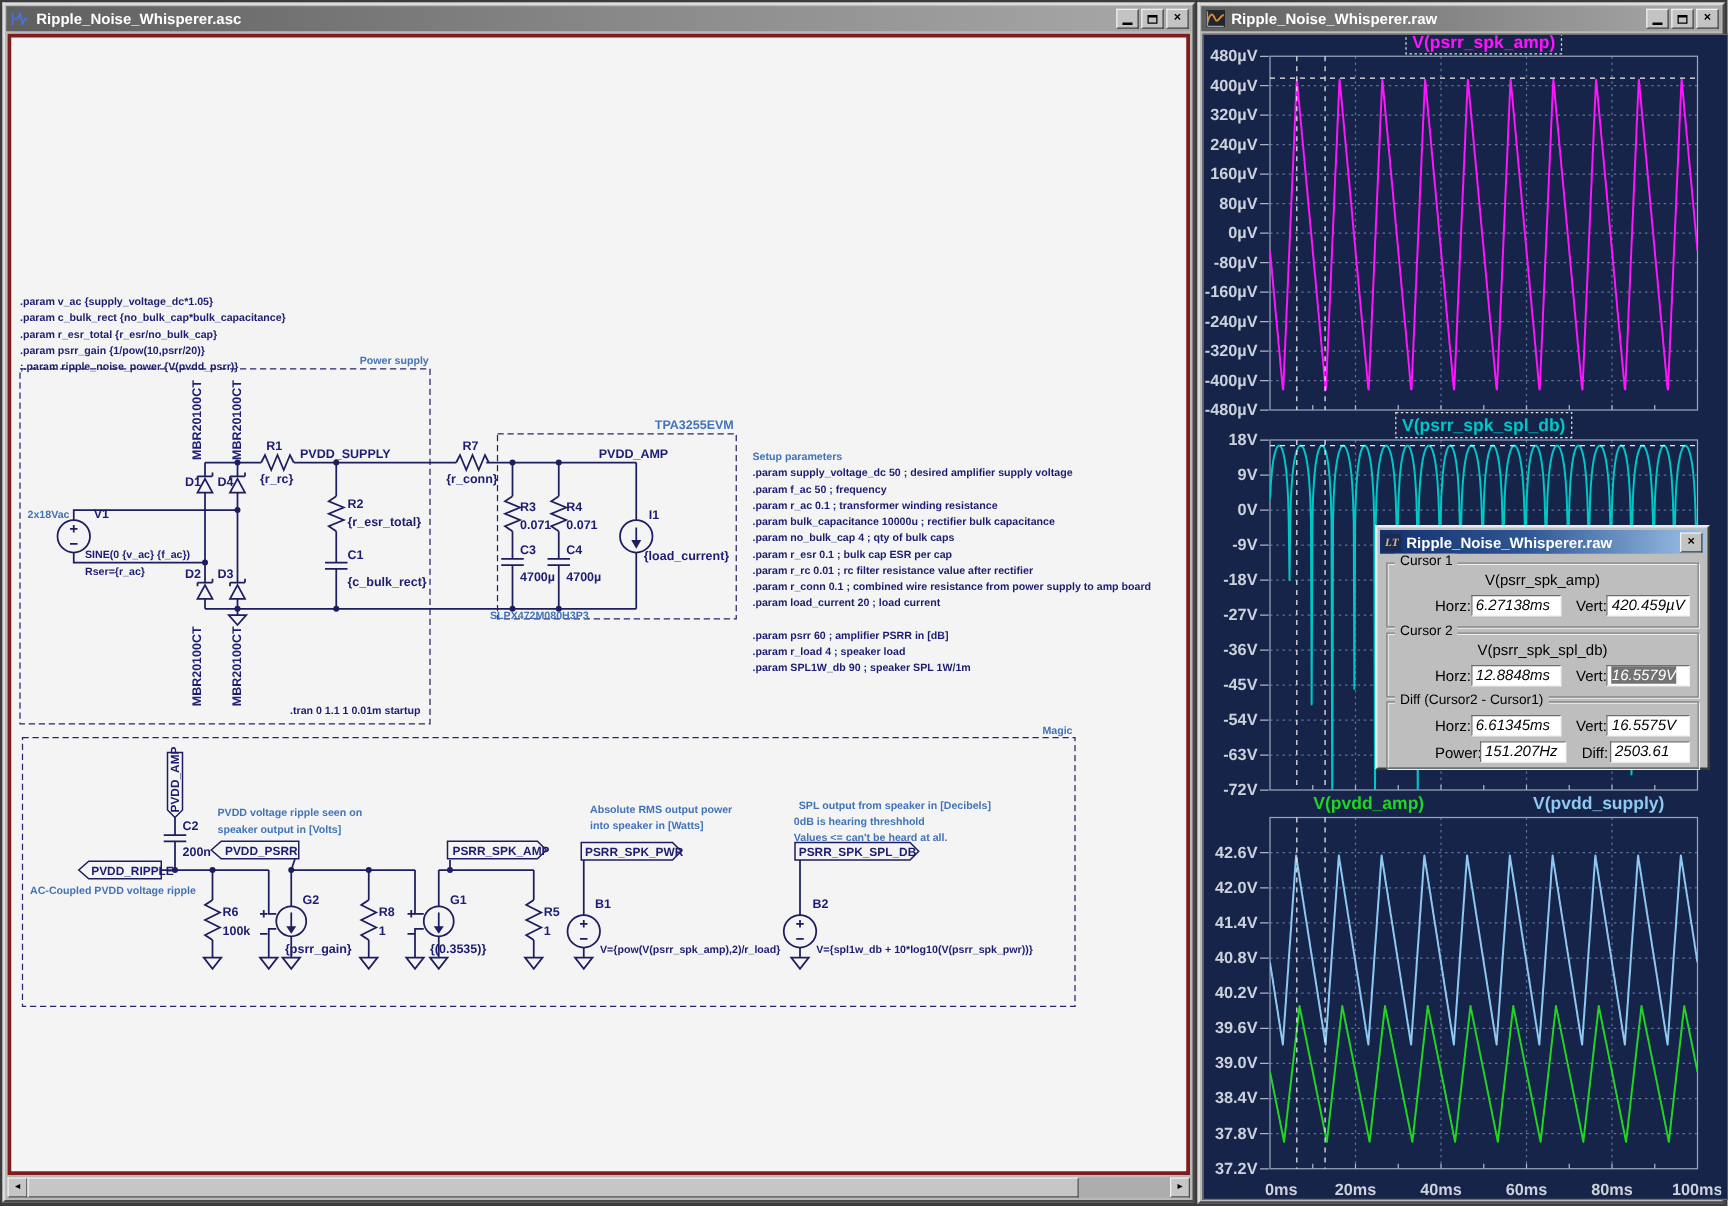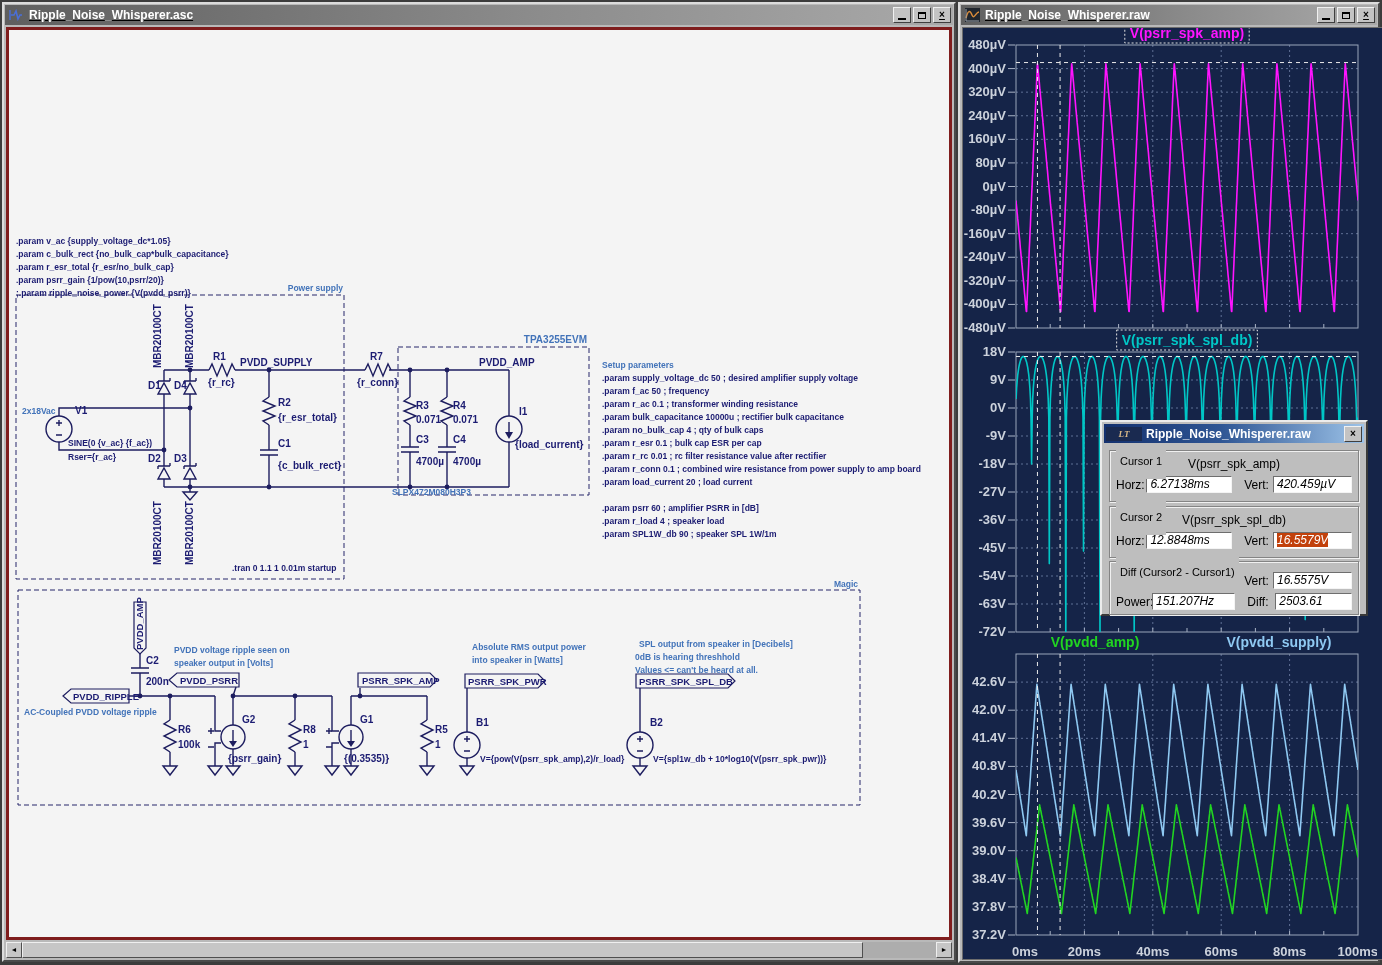--- a/index.html
+++ b/index.html
@@ -1,20 +1,20 @@
 <!DOCTYPE html>
 <html><head>
 <meta charset="utf-8">
 <style>
   html,body{margin:0;padding:0;}
   body{width:1382px;height:965px;background:#3c3c3c;position:relative;overflow:hidden;
        font-family:"Liberation Sans",sans-serif;}
   .win{position:absolute;background:#b9b9b9;border:2px solid;border-color:#dcdcdc #4a4a4a #4a4a4a #dcdcdc;box-sizing:border-box;}
   .titlebar{height:20px;margin:1px;background:linear-gradient(90deg,#5f5f5f,#8b8b8b 55%,#a9a9a9);
-            display:flex;align-items:center;padding:0 2px;gap:4px;text-decoration:underline;}
+            display:flex;align-items:center;padding:0 2px;gap:4px;}
   .ttext{color:#fff;font-size:12px;font-weight:bold;white-space:nowrap;flex:1;overflow:hidden;}
   .tbtns{display:flex;gap:2px;}
   .wbtn{width:16px;height:14px;background:#c3c3c3;border:1px solid;border-color:#f0f0f0 #3f3f3f #3f3f3f #f0f0f0;
         display:flex;align-items:center;justify-content:center;font-size:10px;font-weight:bold;color:#000;line-height:10px;}
   .g-min{width:8px;height:2px;background:#000;margin-top:7px;}
   .g-max{width:8px;height:7px;border:1px solid #000;border-top-width:2px;box-sizing:border-box;}
   .ticon{width:18px;height:16px;display:flex;align-items:center;justify-content:center;}
   .sch-client{position:absolute;left:2px;top:23px;width:946px;height:913px;background:#f4f4f4;
               border:3px solid #7f1d1d;box-sizing:border-box;overflow:hidden;}
   .hscroll{position:absolute;left:2px;bottom:2px;width:946px;height:16px;background:#b0b0b0;display:flex;}
@@ -43,32 +43,32 @@
   .trace{fill:none;stroke-width:1.6;stroke-linejoin:round;}
   .cursor{stroke:#ebebeb;stroke-width:1;stroke-dasharray:4 4;fill:none;}
   .ylab,.xlab{font:bold 13px "Liberation Sans",sans-serif;fill:#ccd2dc;}
   .ptitle{font:bold 14px "Liberation Sans",sans-serif;}
   .selbox{fill:none;stroke:#e0e0e0;stroke-width:1;stroke-dasharray:2 2;}
   
   .dialog{position:absolute;left:1100px;top:420px;width:268px;height:196px;background:#bebebe;
           border:2px solid;border-color:#ececec #3a3a3a #3a3a3a #ececec;box-sizing:border-box;z-index:30;}
   .dlg-title{height:19px;margin:2px;background:linear-gradient(90deg,#13306e,#2f5694 45%,#9dc3e8);
              display:flex;align-items:center;padding:0 2px;gap:4px;}
-  .dlg-icon{width:36px;height:14px;background:#1a2a50;color:#d8b888;font:italic bold 9px "Liberation Serif",serif;
+  .dlg-icon{width:15px;height:14px;background:#1a2a50;color:#d8b888;font:italic bold 9px "Liberation Serif",serif;
             display:flex;align-items:center;justify-content:center;}
   .grp{position:absolute;left:7px;right:7px;border:1px solid #848484;box-shadow:1px 1px 0 #f0f0f0 inset,1px 1px 0 #f0f0f0;}
-  .grp-label{position:absolute;top:-8px;left:6px;background:#bebebe;padding:12px 4px;font-size:11px;color:#000;white-space:nowrap;}
+  .grp-label{position:absolute;top:-8px;left:6px;background:#bebebe;padding:0 4px;font-size:11px;color:#000;white-space:nowrap;}
   .trace-name{text-align:center;font-size:12px;color:#000;margin-top:6px;}
   .frow{display:flex;align-items:center;padding:0 6px;margin-top:5px;}
-  .flab{font-size:12px;color:#000;}
+  .flab{font-size:12px;color:#000;margin-left:32px;}
   .flab.w1{width:36px;} .flab.w2{width:34px;margin-left:12px;}
   .field{height:17px;background:#fff;border:1px solid;border-color:#6e6e6e #f4f4f4 #f4f4f4 #6e6e6e;
          box-sizing:border-box;font-size:12px;color:#000;padding:0 3px;line-height:15px;white-space:nowrap;font-style:italic;}
   .field.fh{width:100px;} .field.fv{width:92px;}
-  .selval{background:#c2410c;color:#fff;margin-top:46px;}
+  .selval{background:#737373;color:#fff;margin-top:46px;}
 </style>
 </head>
 <body>
 
 <div class="win" style="left:2px;top:2px;width:954px;height:960px;">
   <div class="titlebar">
     <span class="ticon">
       <svg width="14" height="14" viewBox="0 0 14 14">
           <path d="M2,7 h3 l2,-4 l2,8 l2,-4 h2" stroke="#4a6fd8" stroke-width="1.6" fill="none"></path>
           <path d="M1,2 v10" stroke="#4a6fd8" stroke-width="1.4"></path>

